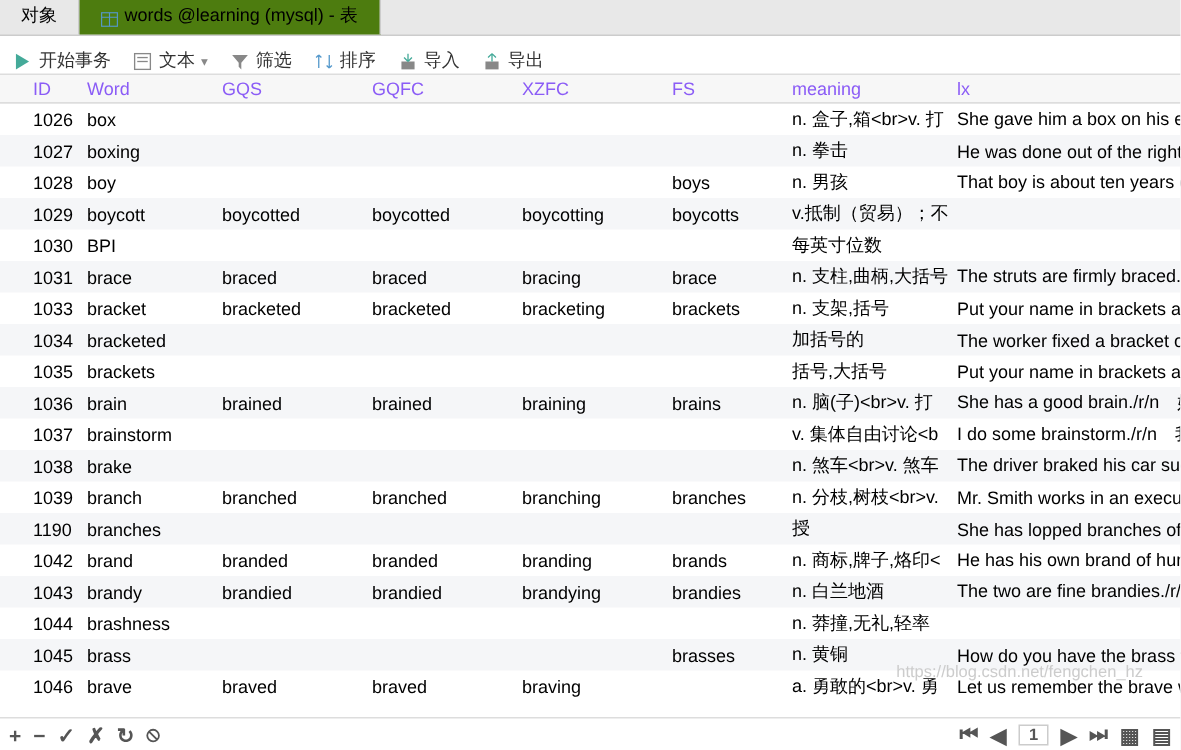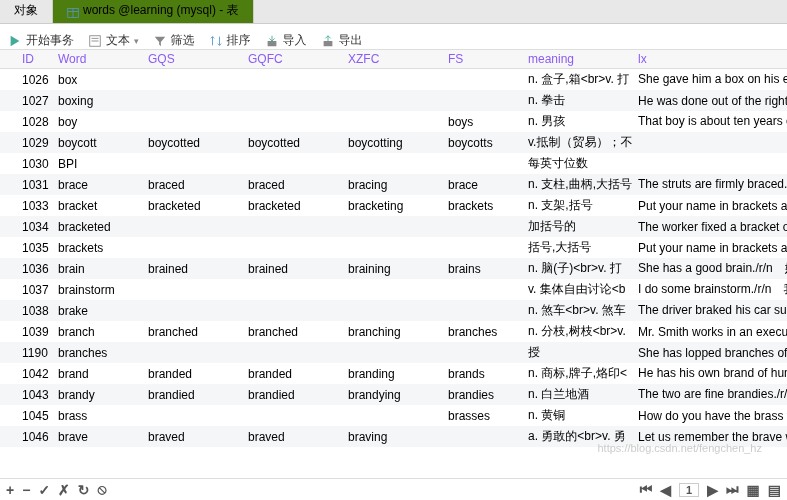--- a/index.html
+++ b/index.html
@@ -281,20 +281,31 @@
           <td>brandy</td>
           <td>brandied</td>
           <td>brandied</td>
           <td>brandying</td>
           <td>brandies</td>
           <td>n. 白兰地酒</td>
           <td>The two are fine brandies./r/n　那是两种优质</td>
         </tr>
         <tr>
           <td class="rowmark"></td>
+          <td>1044</td>
+          <td>brashness</td>
+          <td></td>
+          <td></td>
+          <td></td>
+          <td></td>
+          <td>n. 莽撞,无礼,轻率</td>
+          <td></td>
+        </tr>
+        <tr>
+          <td class="rowmark"></td>
           <td>1045</td>
           <td>brass</td>
           <td></td>
           <td></td>
           <td></td>
           <td>brasses</td>
           <td>n. 黄铜</td>
           <td>How do you have the brass to say that?/r/n</td>
         </tr>
         <tr>

